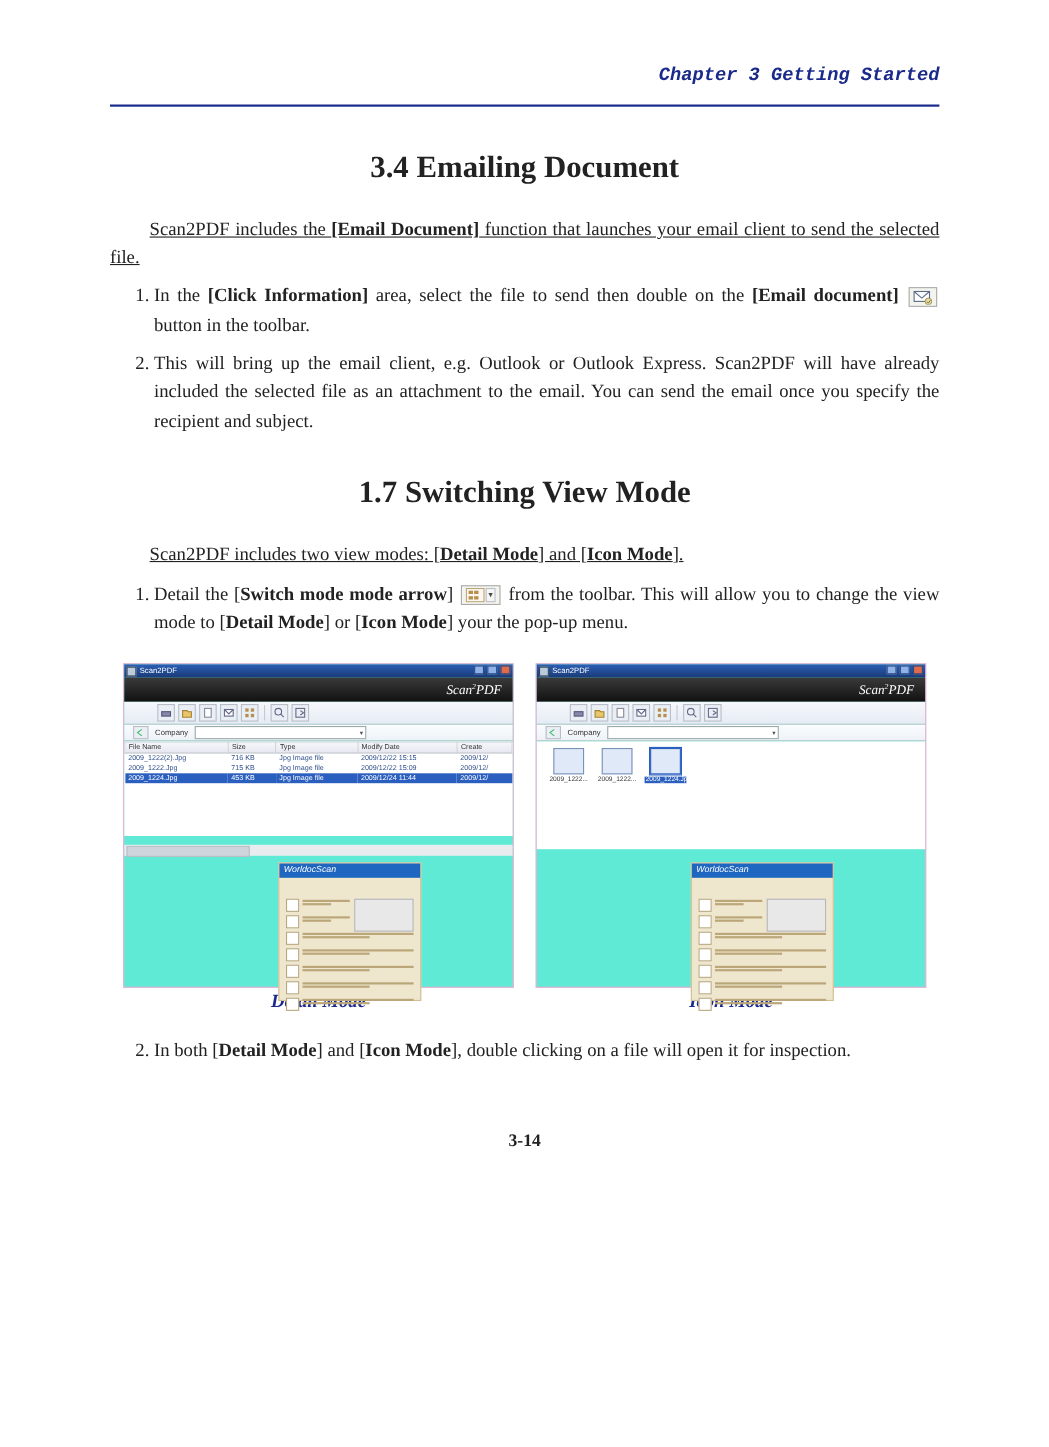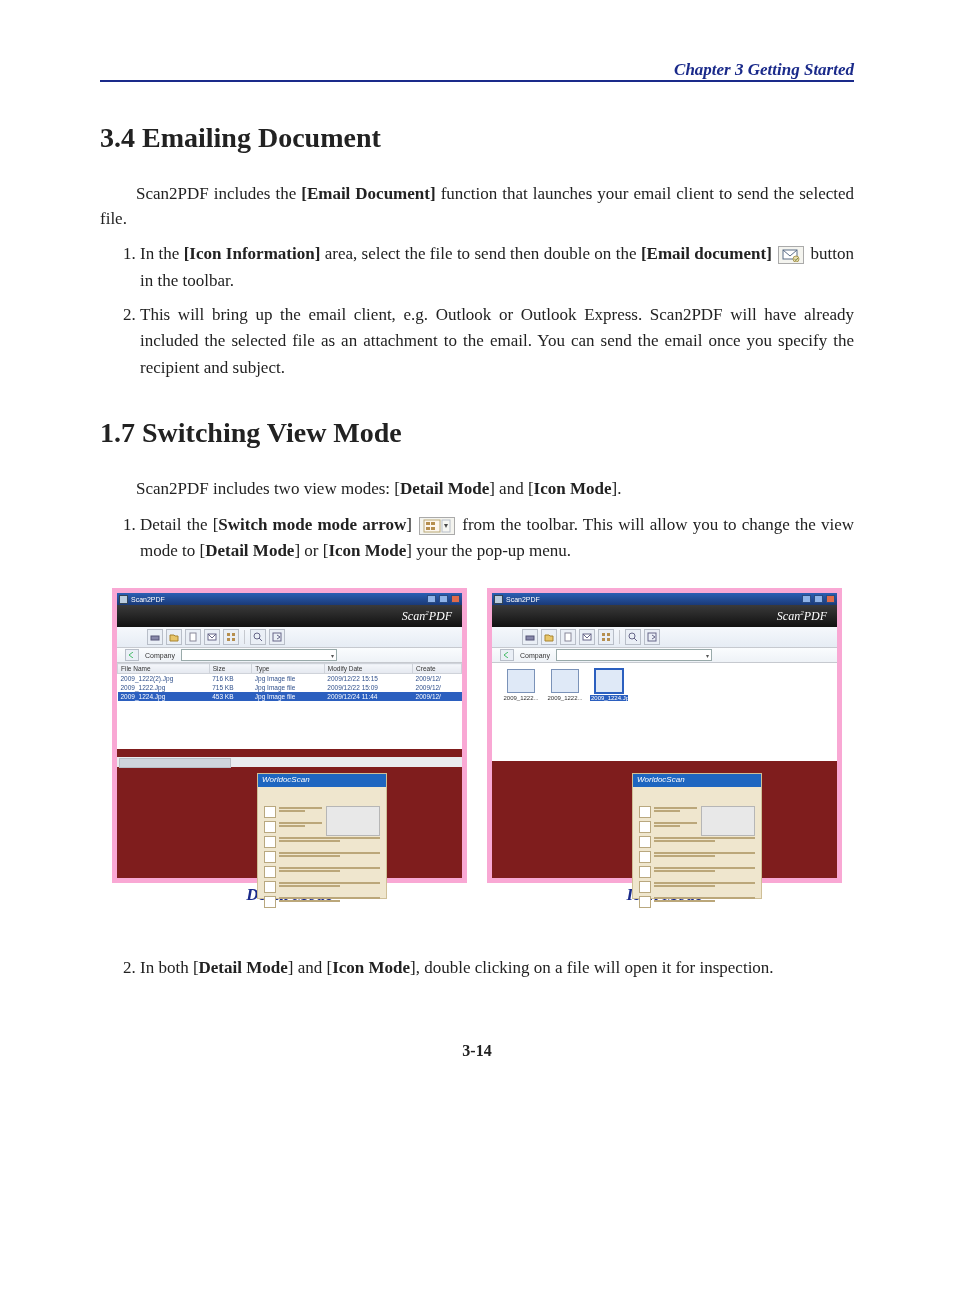--- a/index.html
+++ b/index.html
@@ -10,35 +10,38 @@
     box-sizing: border-box;
     color: #222;
     background: #fff;
   }
   .chapter-header {
     text-align: right;
     font-style: italic;
     font-weight: bold;
     color: #1a2a8a;
     font-size: 17px;
-    padding-bottom: 0;
+    padding-bottom: 16px;
     border-bottom: 2px solid #1a2a8a;
     margin-bottom: 40px;
+    font-family: Liberation Mono, monospace;
   }
   h2 {
     font-size: 28px;
     font-weight: bold;
     margin: 36px 0 28px 0;
+    text-align: center;
   }
   p.intro {
     font-size: 17px;
     line-height: 1.45;
     text-align: justify;
     text-indent: 36px;
     margin: 0 0 10px 0;
+    text-decoration: underline;
   }
   ol {
     padding-left: 40px;
     margin: 6px 0 24px 0;
   }
   li {
     font-size: 17px;
     line-height: 1.55;
     text-align: justify;
     margin-bottom: 8px;
@@ -66,25 +69,25 @@
     color: #1a2a8a;
     font-style: italic;
     font-weight: bold;
     font-size: 17px;
     margin-top: 2px;
   }
   
   .app-window {
     width: 355px;
     height: 295px;
-    background: #7f1d1d;
+    background: #5eead4;
     font-family: Tahoma, Arial, sans-serif;
     font-size: 7px;
     color: #222;
-    border: 5px solid #f9a8d4;
+    border: 1px solid #f9a8d4;
     box-sizing: border-box;
     position: relative;
   }
   .titlebar {
     background: linear-gradient(#2b5fb4, #1a3a78);
     height: 12px;
     display: flex;
     align-items: center;
     justify-content: space-between;
     padding: 0 2px;
@@ -189,21 +192,21 @@
 <div class="chapter-header">Chapter 3  Getting Started</div>
 
 <h2>3.4 Emailing Document</h2>
 
 <p class="intro">
   <span>Scan2PDF includes the </span><span class="bold">[Email Document]</span><span> function that launches your email client to send the selected file.</span>
 </p>
 
 <ol>
   <li>
-    <span>In the </span><span class="bold">[Icon Information]</span><span> area, select the file to send then double on the </span><span class="bold">[Email document]</span>
+    <span>In the </span><span class="bold">[Click Information]</span><span> area, select the file to send then double on the </span><span class="bold">[Email document]</span>
     <span class="inline-icon">
       <svg width="18" height="14" viewBox="0 0 18 14">
         <rect x="1" y="2" width="14" height="9" fill="#fff" stroke="#5a6c86" stroke-width="1"></rect>
         <polyline points="1,2 8,8 15,2" fill="none" stroke="#5a6c86" stroke-width="1"></polyline>
         <circle cx="14" cy="11" r="3" fill="#e8dcae" stroke="#9a8a3f" stroke-width="0.8"></circle>
         <path d="M12.5 11.2 L14 12.5 L15.8 10" fill="none" stroke="#6a7a30" stroke-width="0.9"></path>
       </svg>
     </span>
     <span> button in the toolbar.</span>
   </li>
@@ -531,19 +534,19 @@
               <div class="dp-line short"></div>
             </div>
           </div>
       </div>
     </div>
     <div class="screen-caption">Icon Mode</div>
   </div>
 
 </div>
 
-<ol start="2" style="margin-top:50px;">
+<ol start="2" style="margin-top:22px;">
   <li>
     <span>In both [</span><span class="bold">Detail Mode</span><span>] and [</span><span class="bold">Icon Mode</span><span>], double clicking on a file will open it for inspection.</span>
   </li>
 </ol>
 
 <div class="page-num">3-14</div>
 
 </body></html>

